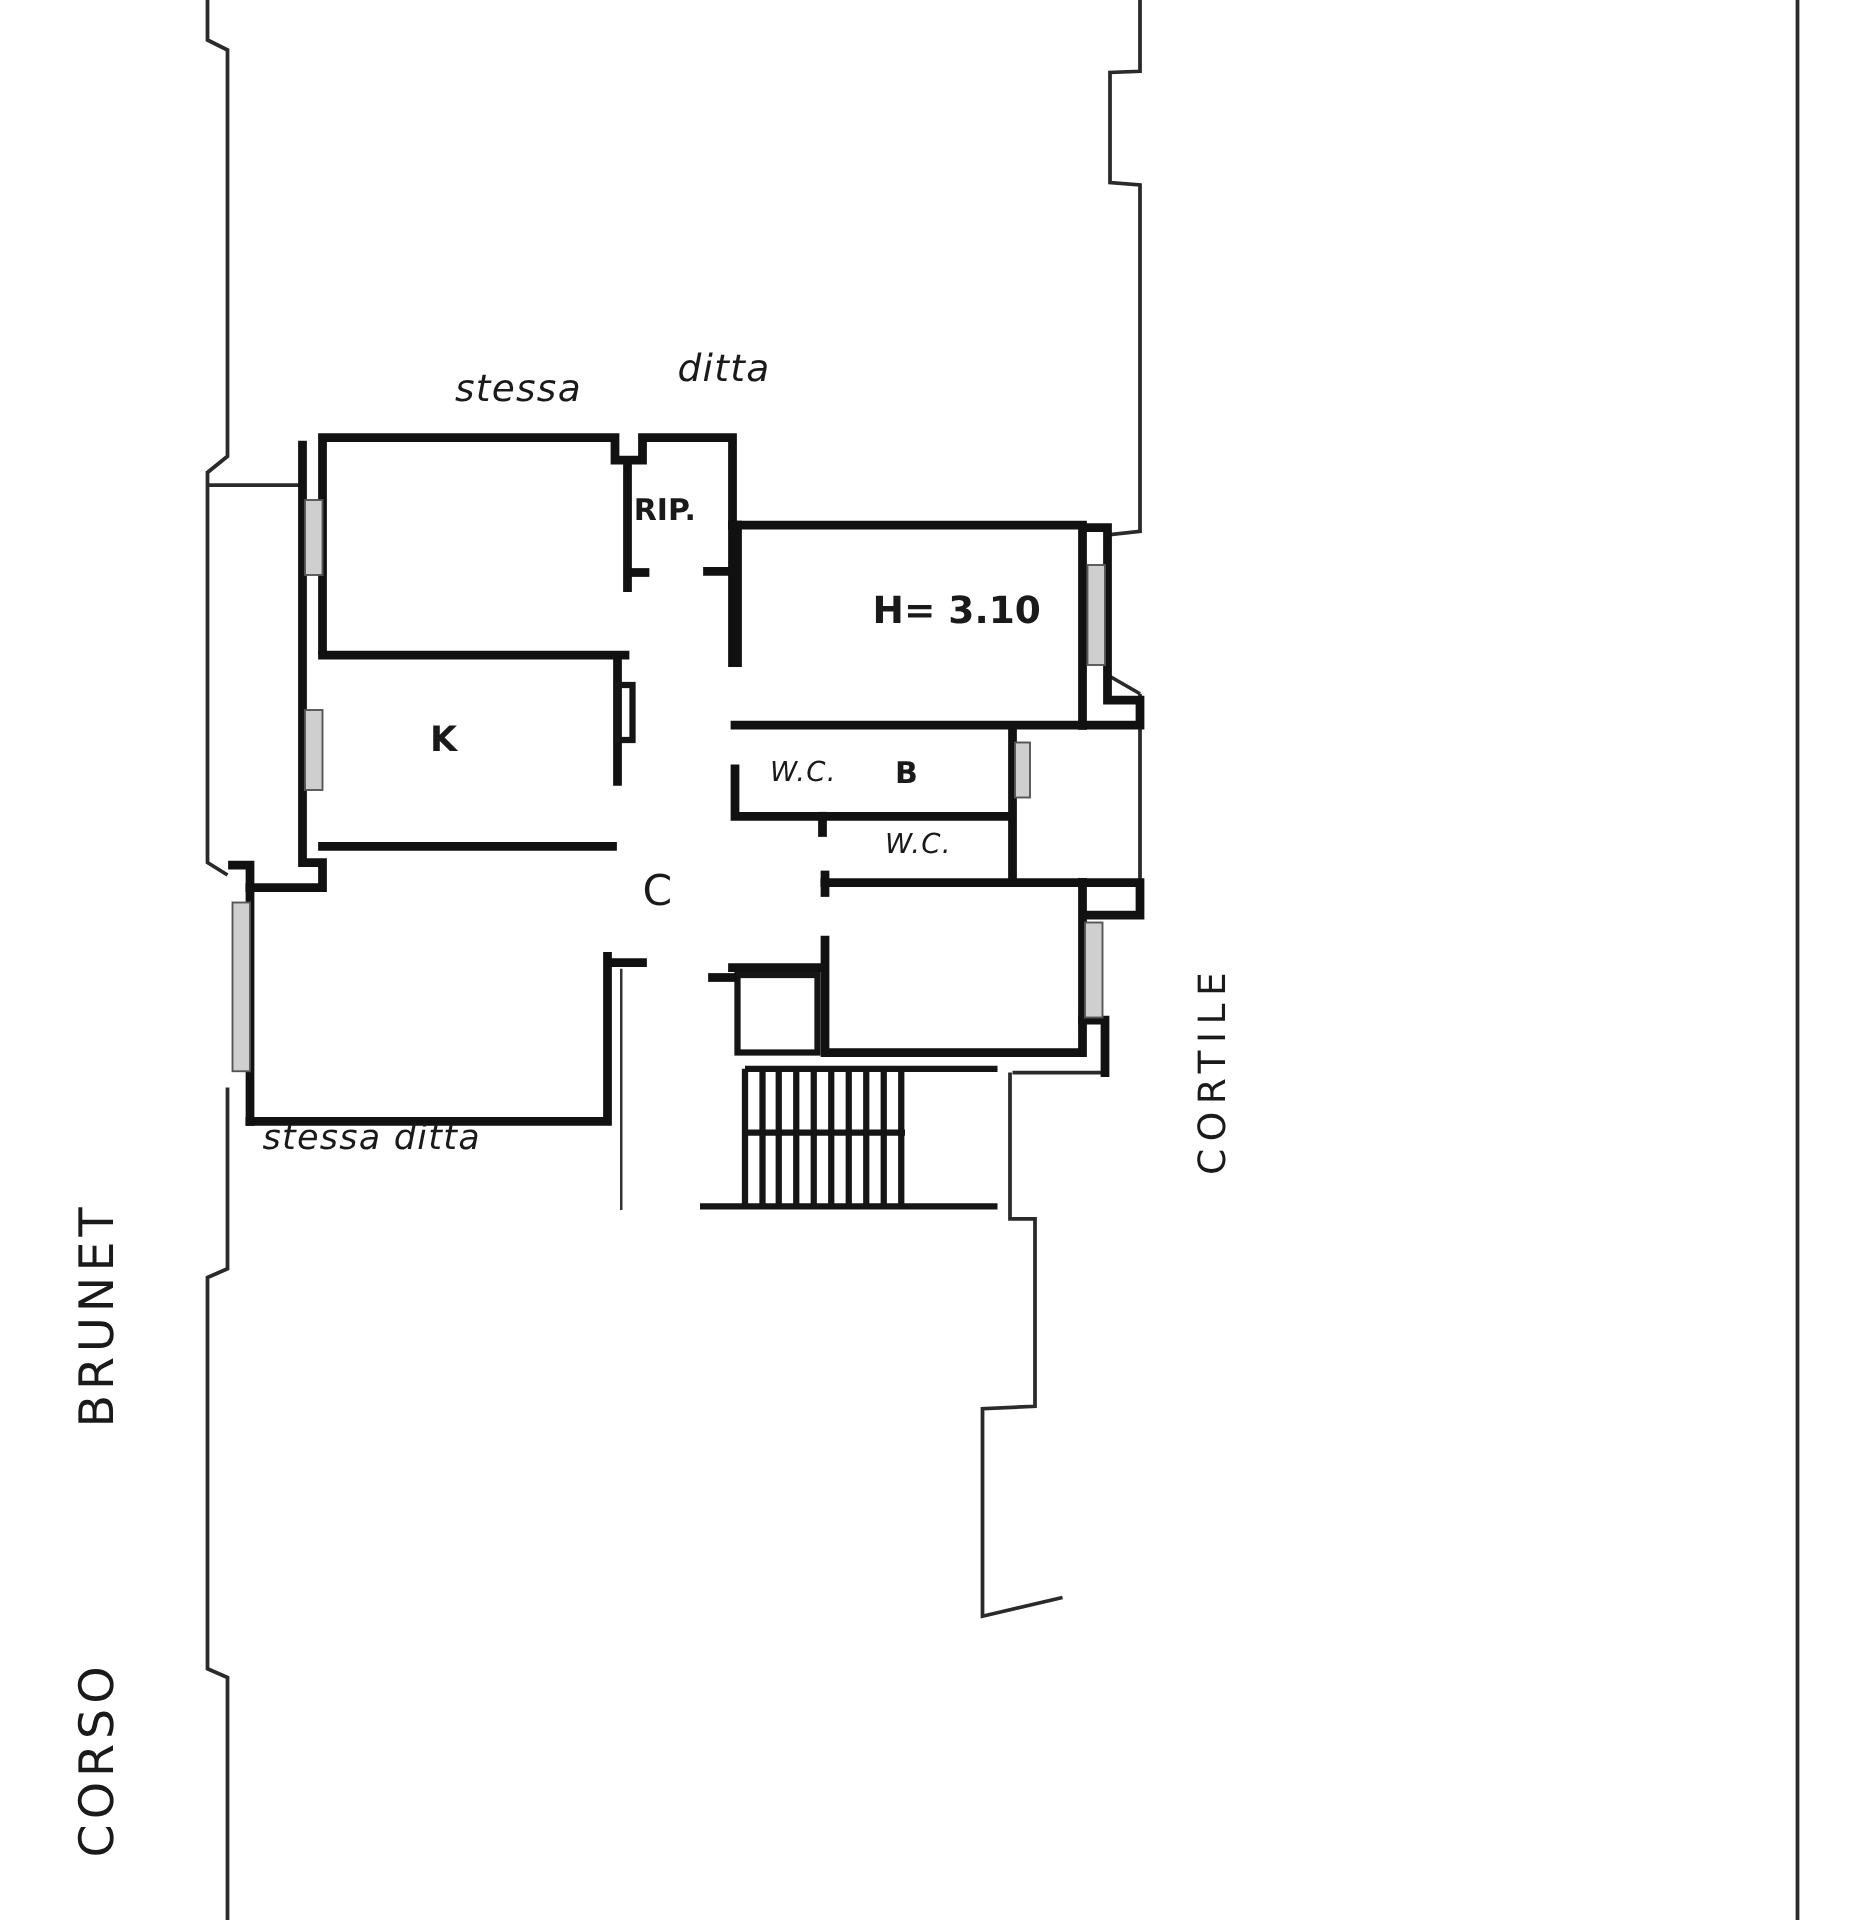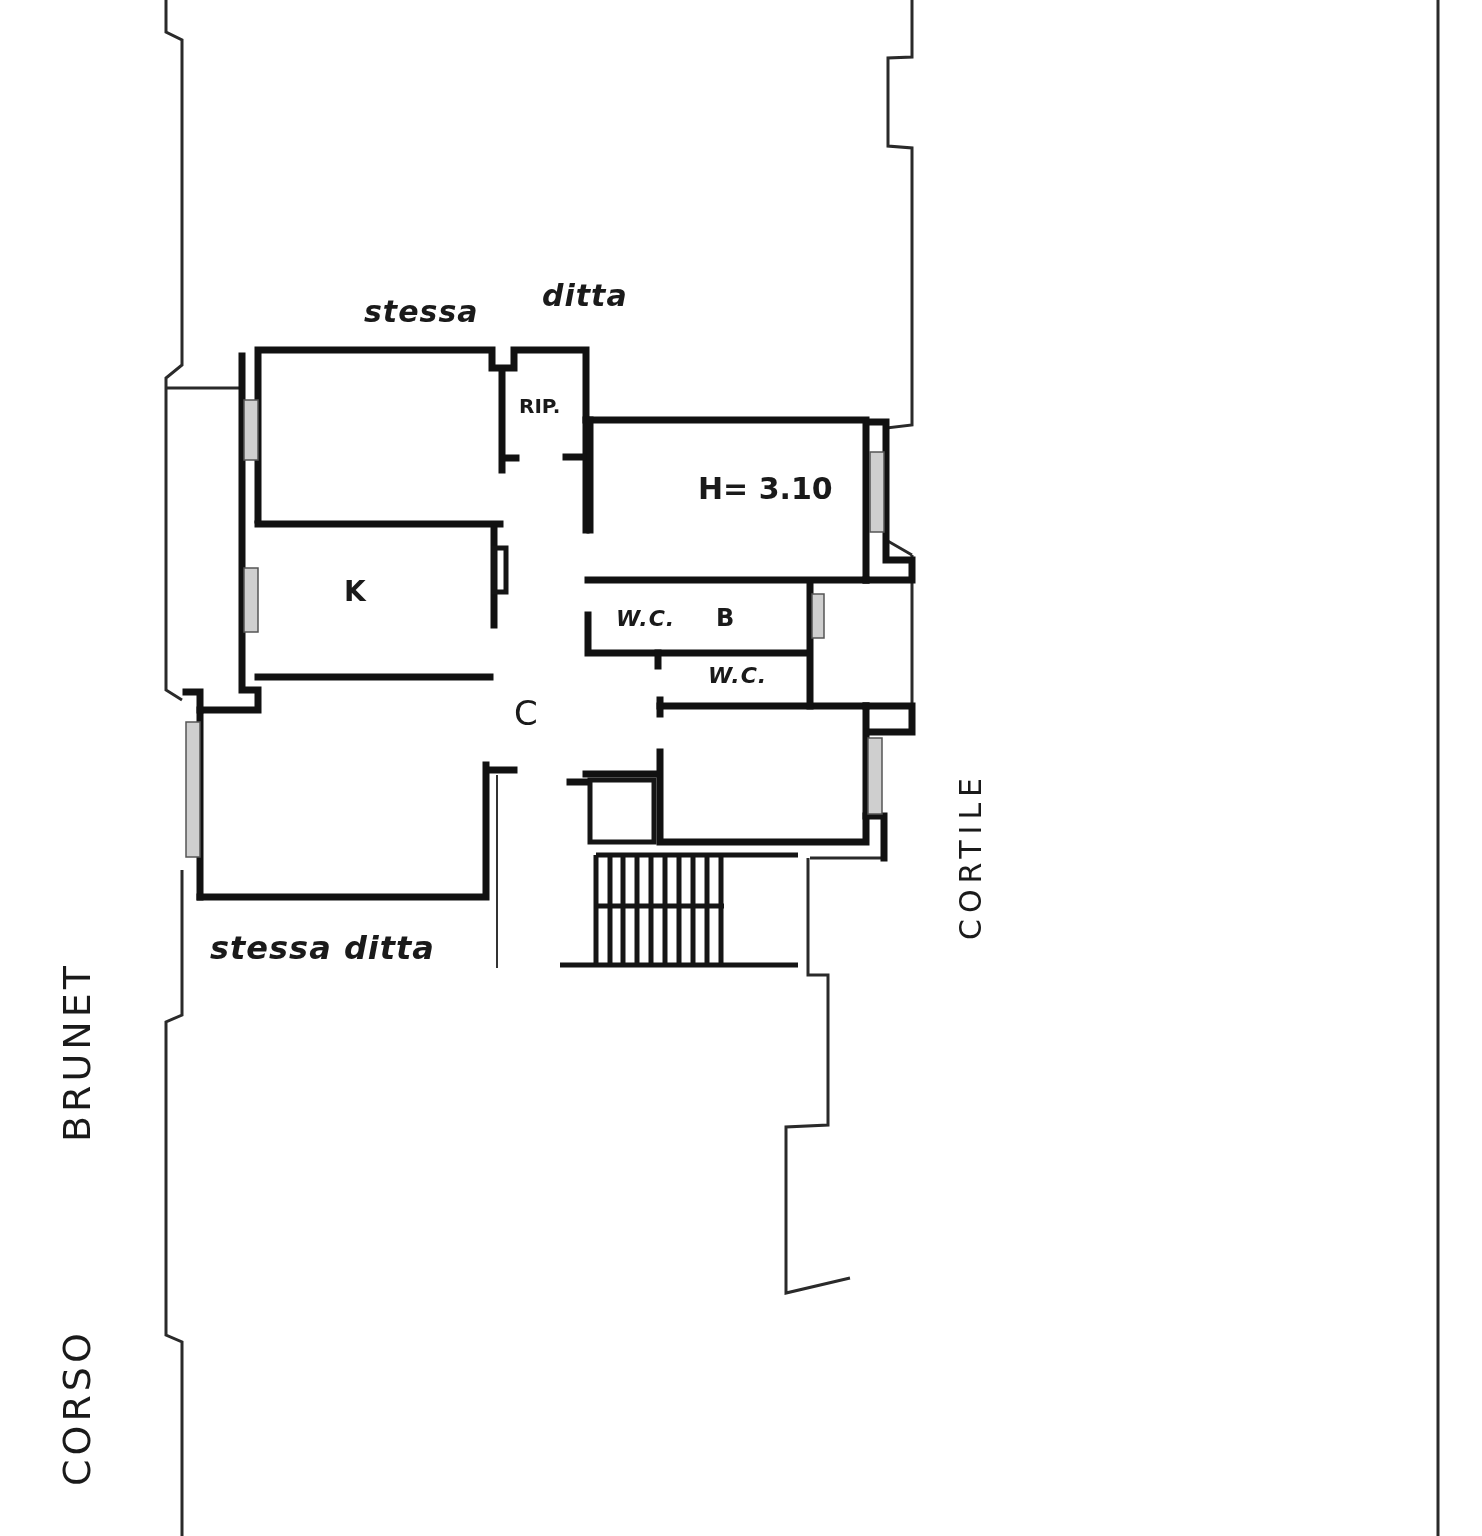--- a/index.html
+++ b/index.html
@@ -11,21 +11,21 @@
     .hair { stroke: #333333; stroke-width: 2; fill: none; }
     .glass { stroke: #555555; stroke-width: 1.5; fill: #cfcfcf; }
     .lbl {
       position: absolute;
       font-family: "DejaVu Sans", sans-serif;
       color: #1a1a1a;
       font-weight: bold;
       white-space: nowrap;
       line-height: 1;
     }
-    .hand { font-style: italic; font-weight: bold; letter-spacing: 1px; }
+    .hand { font-style: italic; font-weight: normal; letter-spacing: 1px; }
     .vert { transform-origin: left top; transform: rotate(-90deg); }
   </style>
 </head>
 <body>
 
 <svg id="plan" viewBox="0 0 1482 1536" xmlns="http://www.w3.org/2000/svg">
 
   <g>
 
     <polyline class="thin" points="166,0 166,32 182,40 182,365 166,378 166,690 182,700"></polyline>
@@ -110,23 +110,23 @@
     <line class="med" x1="665" y1="855" x2="665" y2="965"></line>
     <line class="med" x1="679" y1="855" x2="679" y2="965"></line>
     <line class="med" x1="693" y1="855" x2="693" y2="965"></line>
     <line class="med" x1="707" y1="855" x2="707" y2="965"></line>
     <line class="med" x1="721" y1="855" x2="721" y2="965"></line>
   </g>
 </svg>
 
 <div class="lbl hand" style="left:364px; top:297px; font-size:30px;">stessa</div>
 <div class="lbl hand" style="left:542px; top:281px; font-size:30px;">ditta</div>
-<div class="lbl" style="left:519px; top:396px; font-size:20px;">RIP.</div>
+<div class="lbl" style="left:507px; top:396px; font-size:24px;">RIP.</div>
 <div class="lbl" style="left:698px; top:474px; font-size:30px; font-weight:bold;">H= 3.10</div>
 <div class="lbl" style="left:344px; top:578px; font-size:28px;">K</div>
 <div class="lbl hand" style="left:616px; top:608px; font-size:22px;">W.C.</div>
 <div class="lbl" style="left:716px; top:606px; font-size:24px;">B</div>
 <div class="lbl hand" style="left:708px; top:665px; font-size:22px;">W.C.</div>
 <div class="lbl" style="left:514px; top:696px; font-size:34px; font-weight:normal;">C</div>
-<div class="lbl hand" style="left:210px; top:932px; font-size:32px;">stessa ditta</div>
+<div class="lbl hand" style="left:210px; top:896px; font-size:28px;">stessa ditta</div>
 <div class="lbl vert" style="left:956px; top:940px; font-size:30px; letter-spacing:6px; font-weight:normal;">CORTILE</div>
 <div class="lbl vert" style="left:58px; top:1142px; font-size:38px; letter-spacing:4px; font-weight:normal;">BRUNET</div>
 <div class="lbl vert" style="left:58px; top:1486px; font-size:38px; letter-spacing:4px; font-weight:normal;">CORSO</div>
 
 </body></html>

